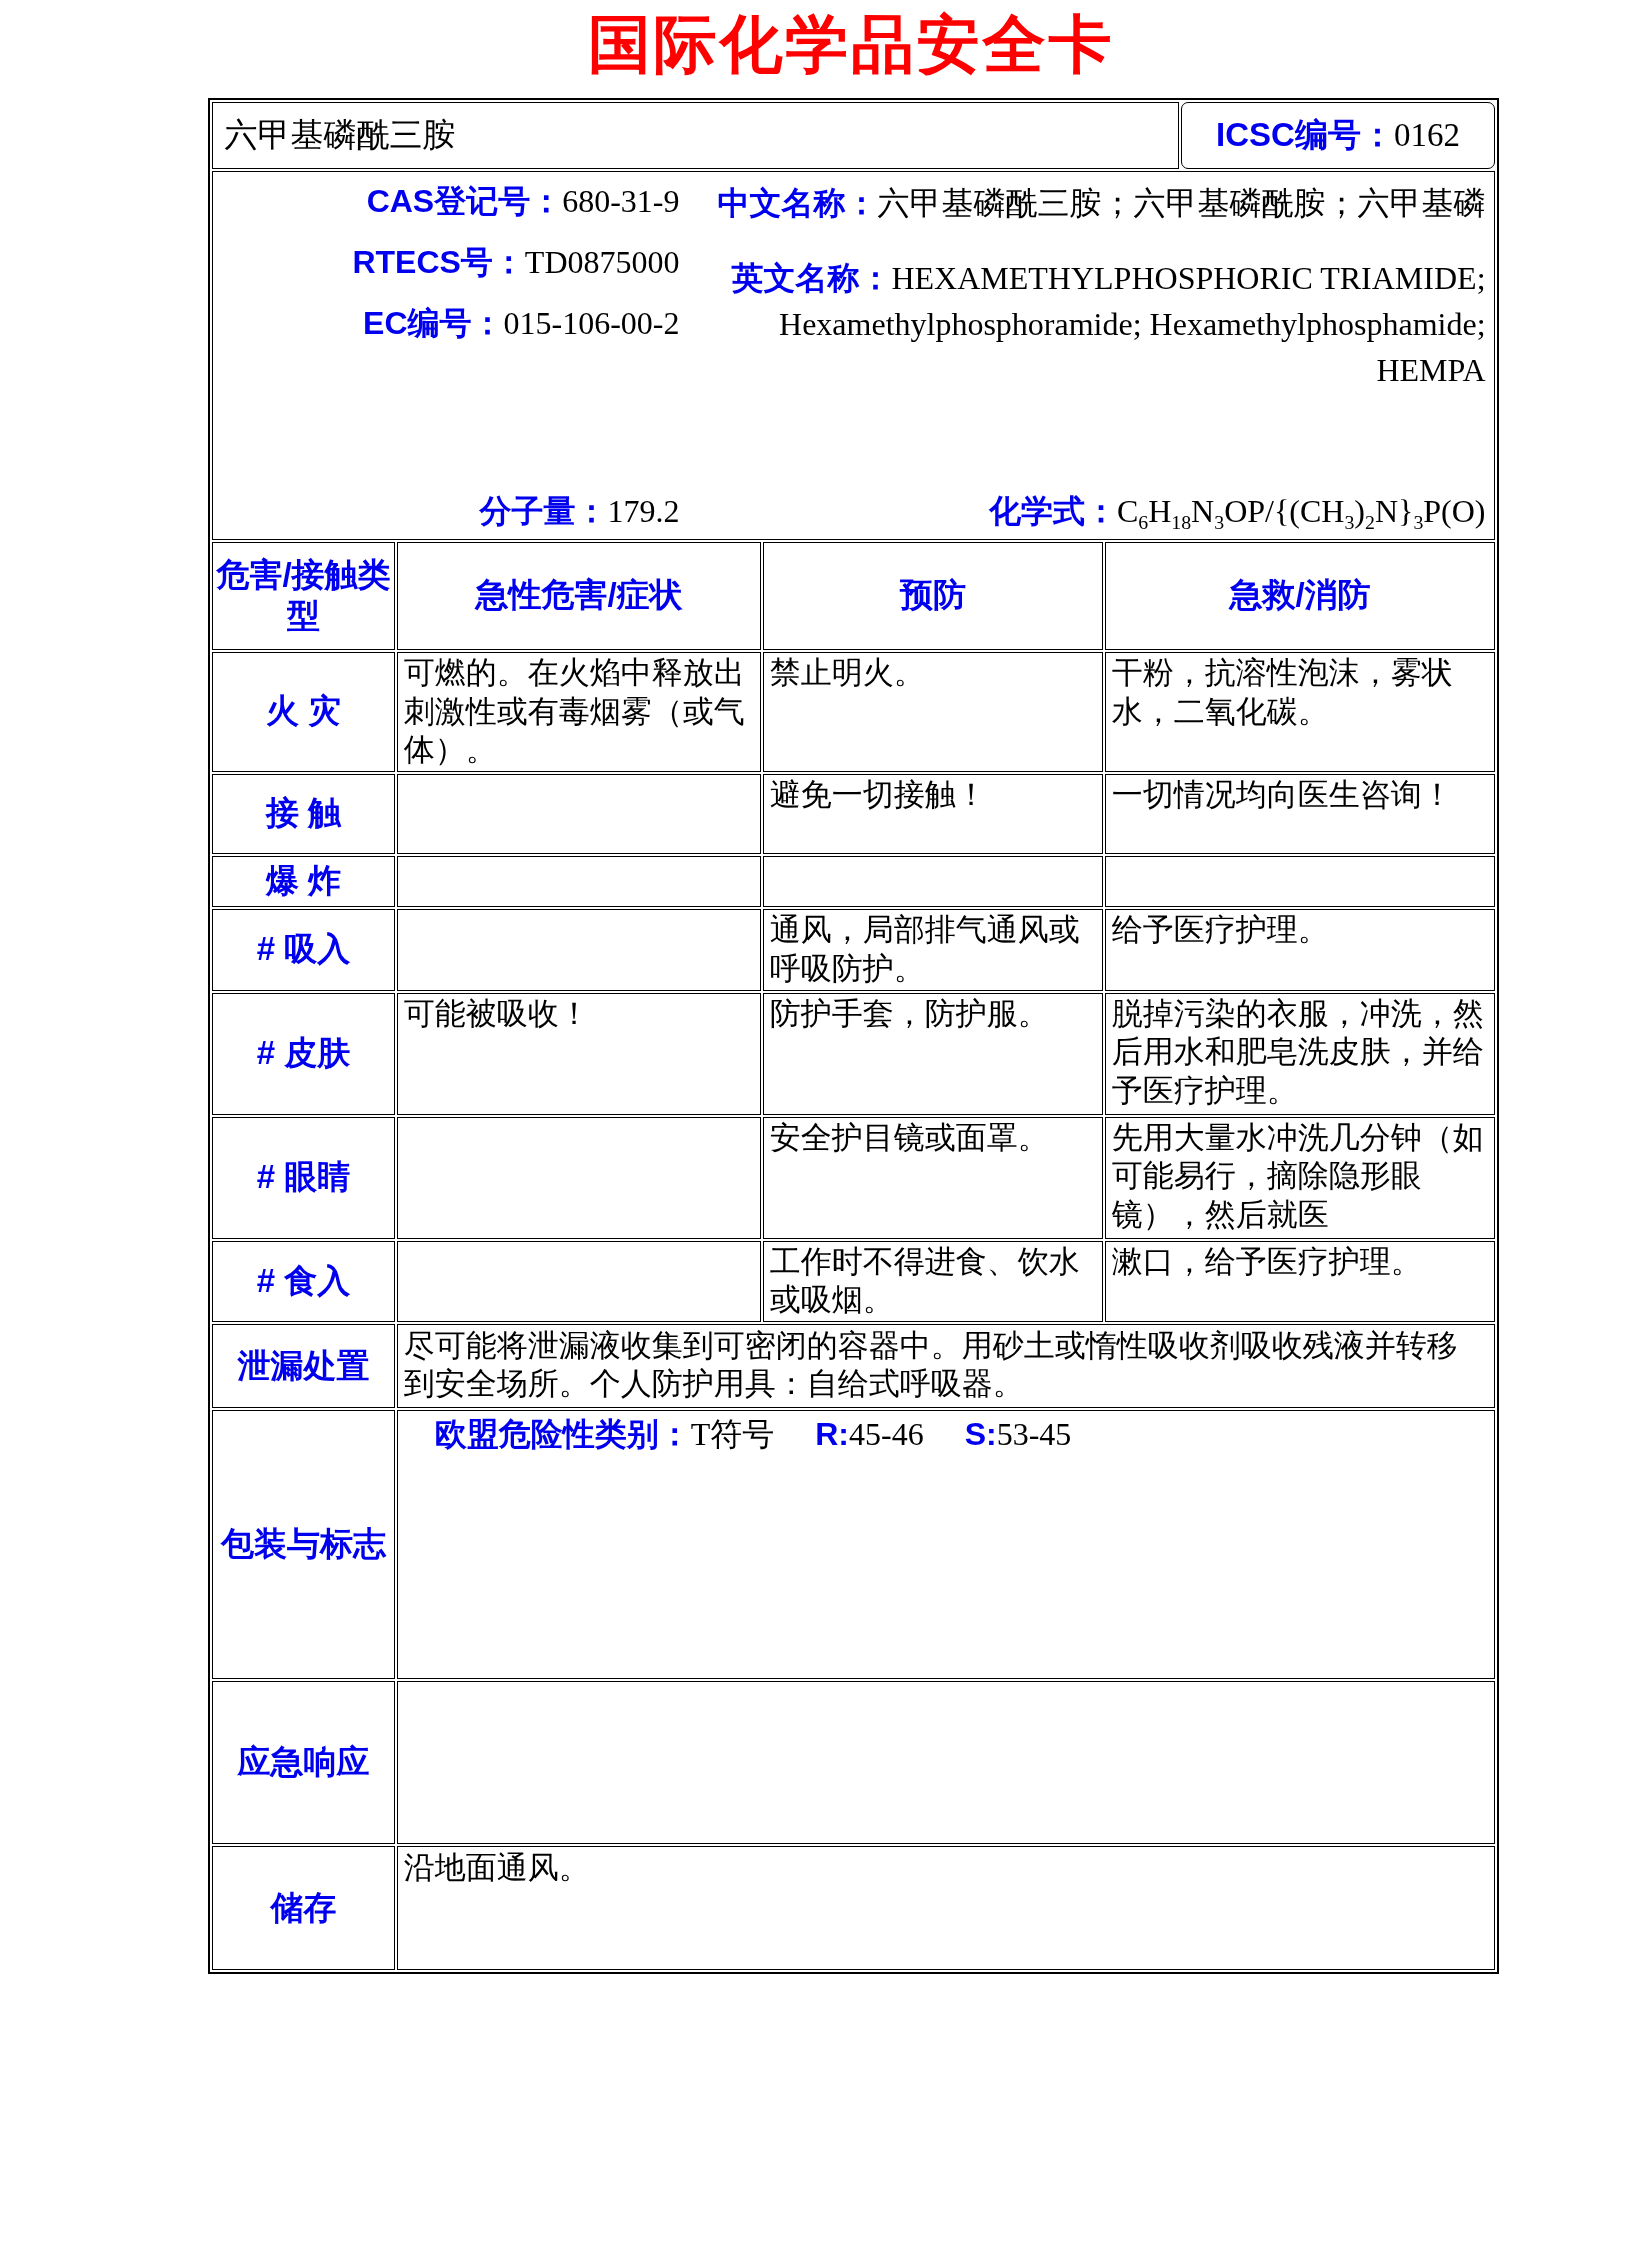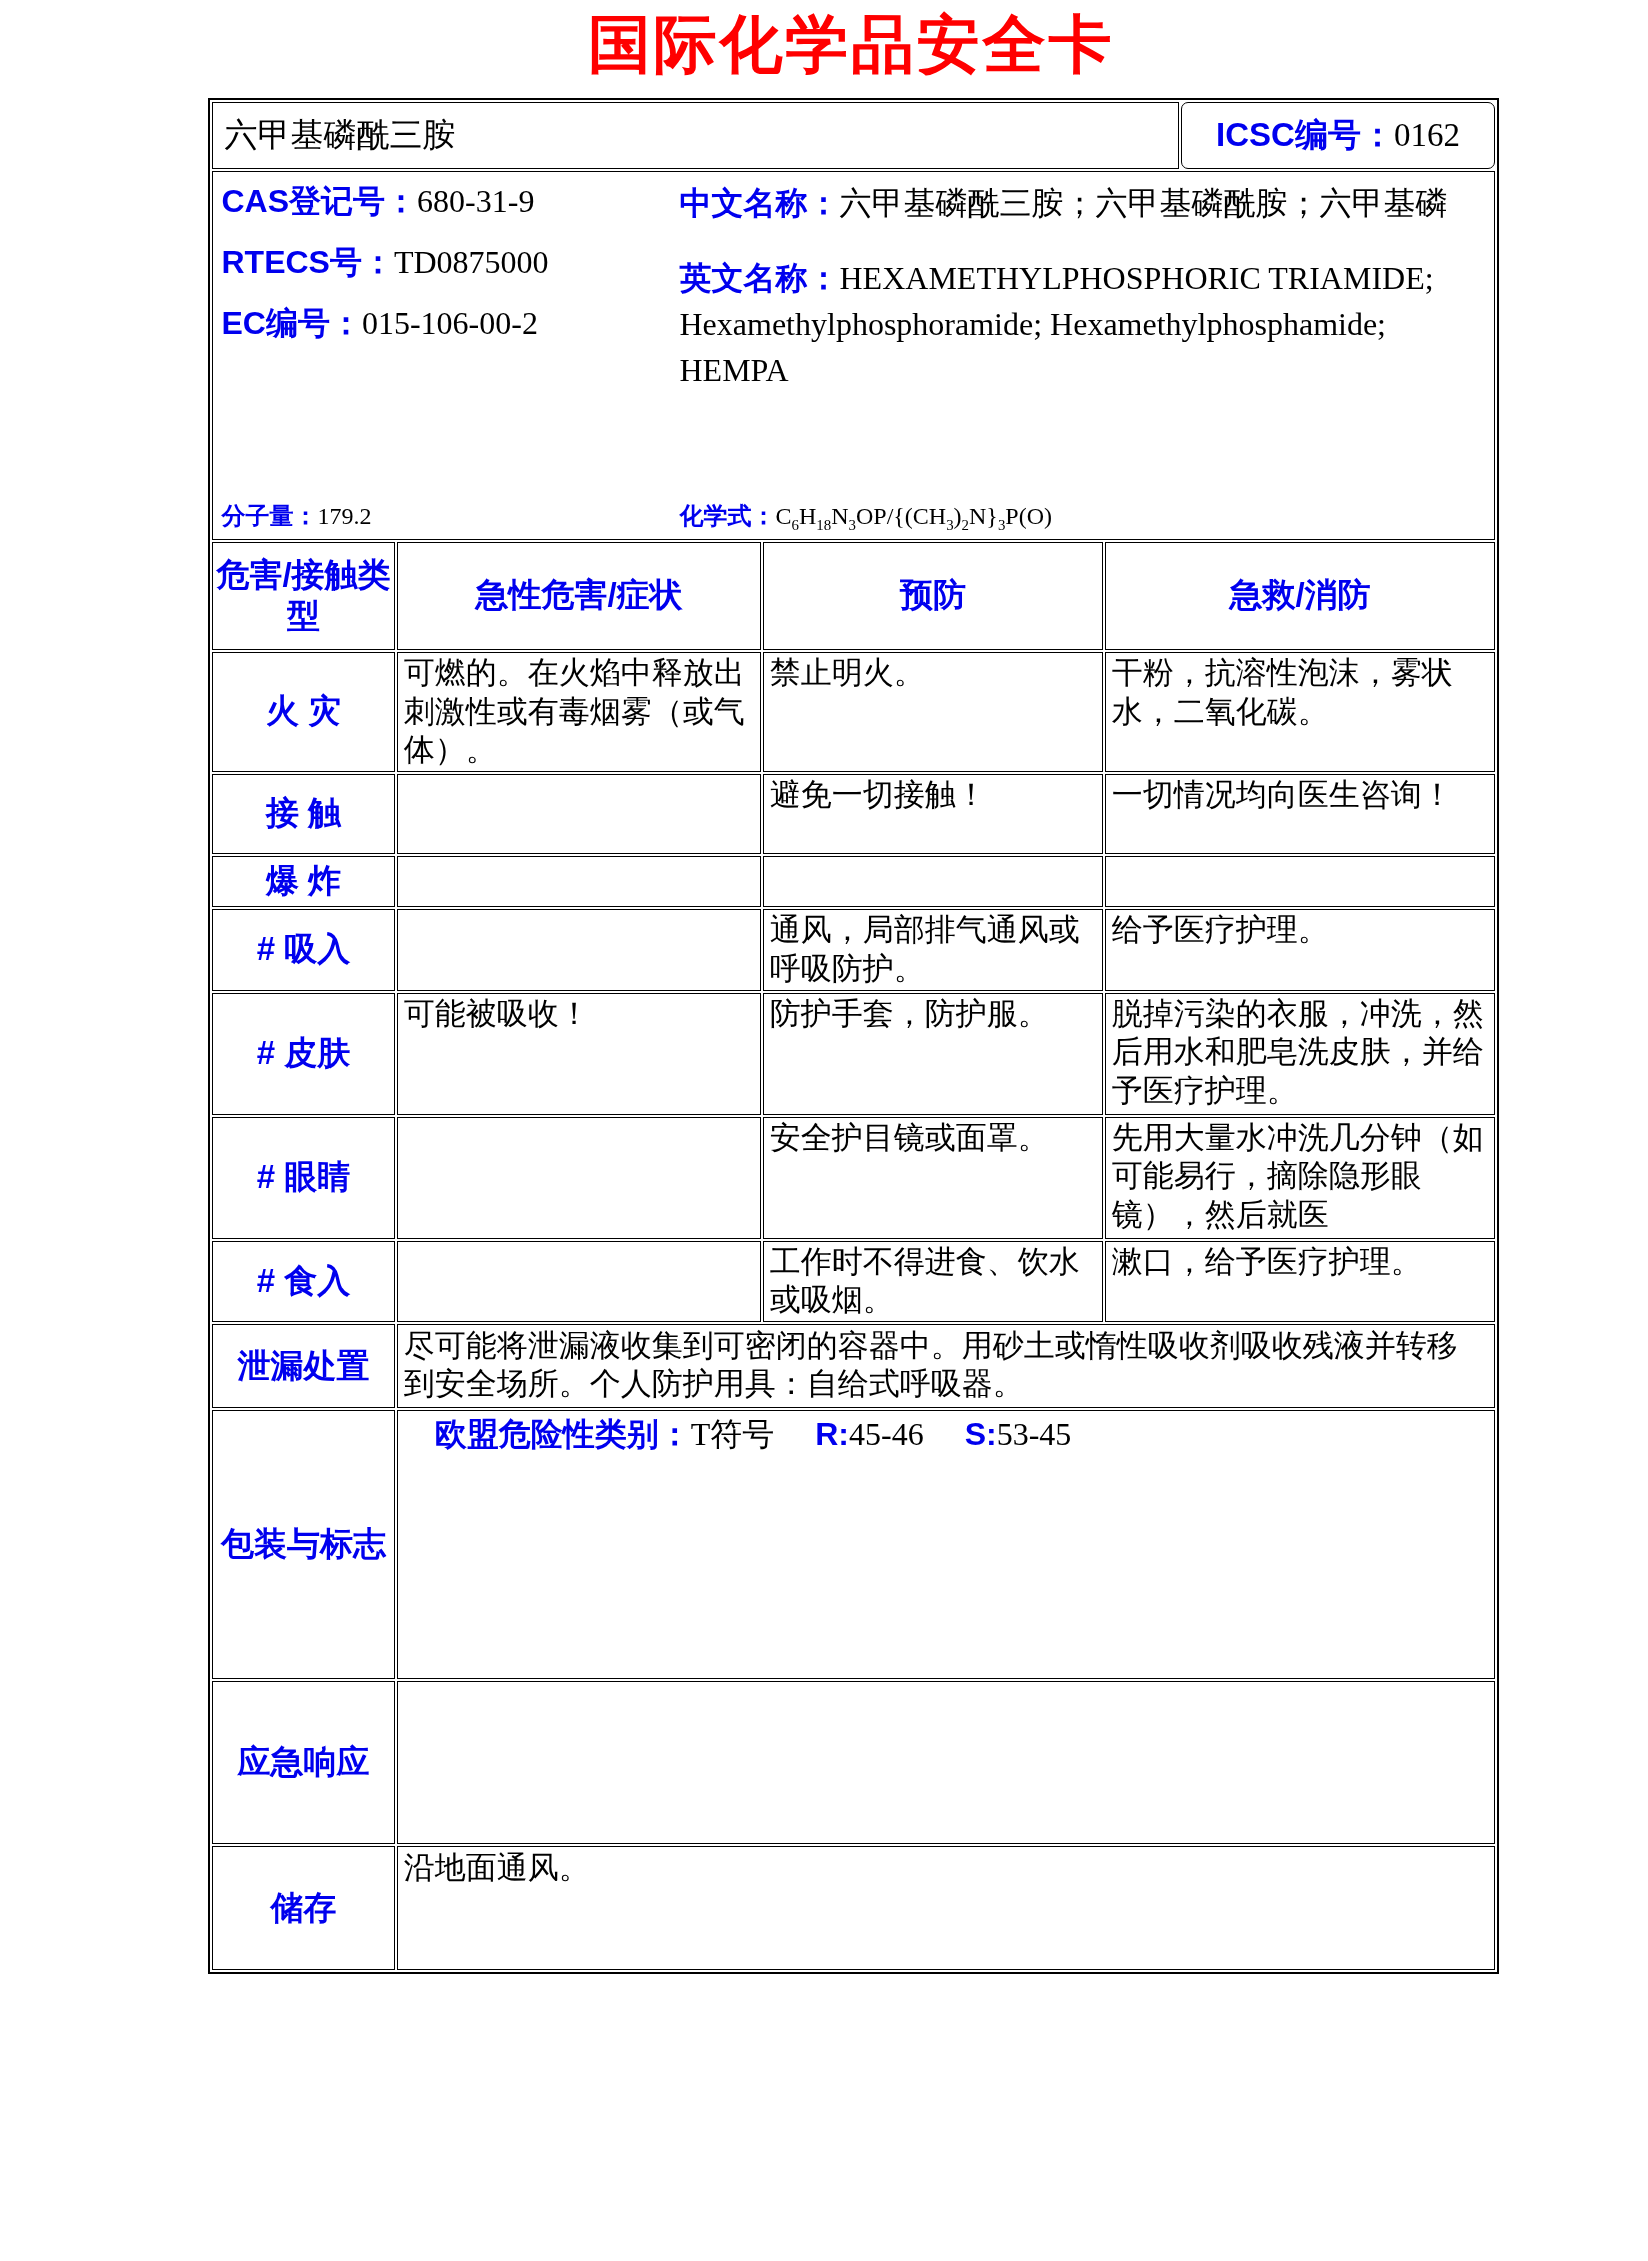--- a/index.html
+++ b/index.html
@@ -51,26 +51,26 @@
     padding: 1.4px 1.4px;
   }
   .hdr {
     vertical-align: middle;
     text-align: center;
     font-size: 33px;
   }
   .name-cell { vertical-align: middle; font-size: 33px; padding-left: 11.4px; }
   .icsc-cell { vertical-align: middle; text-align: center; font-size: 33px; padding: 1.4px 2.8px; border-radius: 7px; }
   .info-cell { padding: 5.7px 8.5px; }
-  .info-grid { display: grid; grid-template-columns: 458px 1fr; height: 100%; }
+  .info-grid { display: grid; grid-template-columns: 458px 1fr; height: 100%; text-align: right; }
   .info-col { display: flex; flex-direction: column; height: 100%; }
   .id-line { margin: 4.3px 0 17px 0; font-size: 32px; }
   .cn-line { margin: 2.8px 0 0 0; font-size: 32px; line-height: 1.45; }
   .en-line { margin: 28px 0 0 0; font-size: 32px; line-height: 1.45; }
-  .bottom-line { margin-top: auto; margin-bottom: 1.4px; font-size: 24px; }
+  .bottom-line { margin-top: auto; margin-bottom: 1.4px; font-size: 32px; }
   sub { font-size: 62%; line-height: 0; }
   .seg-gap { margin-right: 41px; }
   .eu-line { margin: 2.8px 0 0 31px; font-size: 32px; }
   p { padding: 0; }
 </style>
 </head>
 <body>
 
 <div class="page-title">国际化学品安全卡</div>
 

